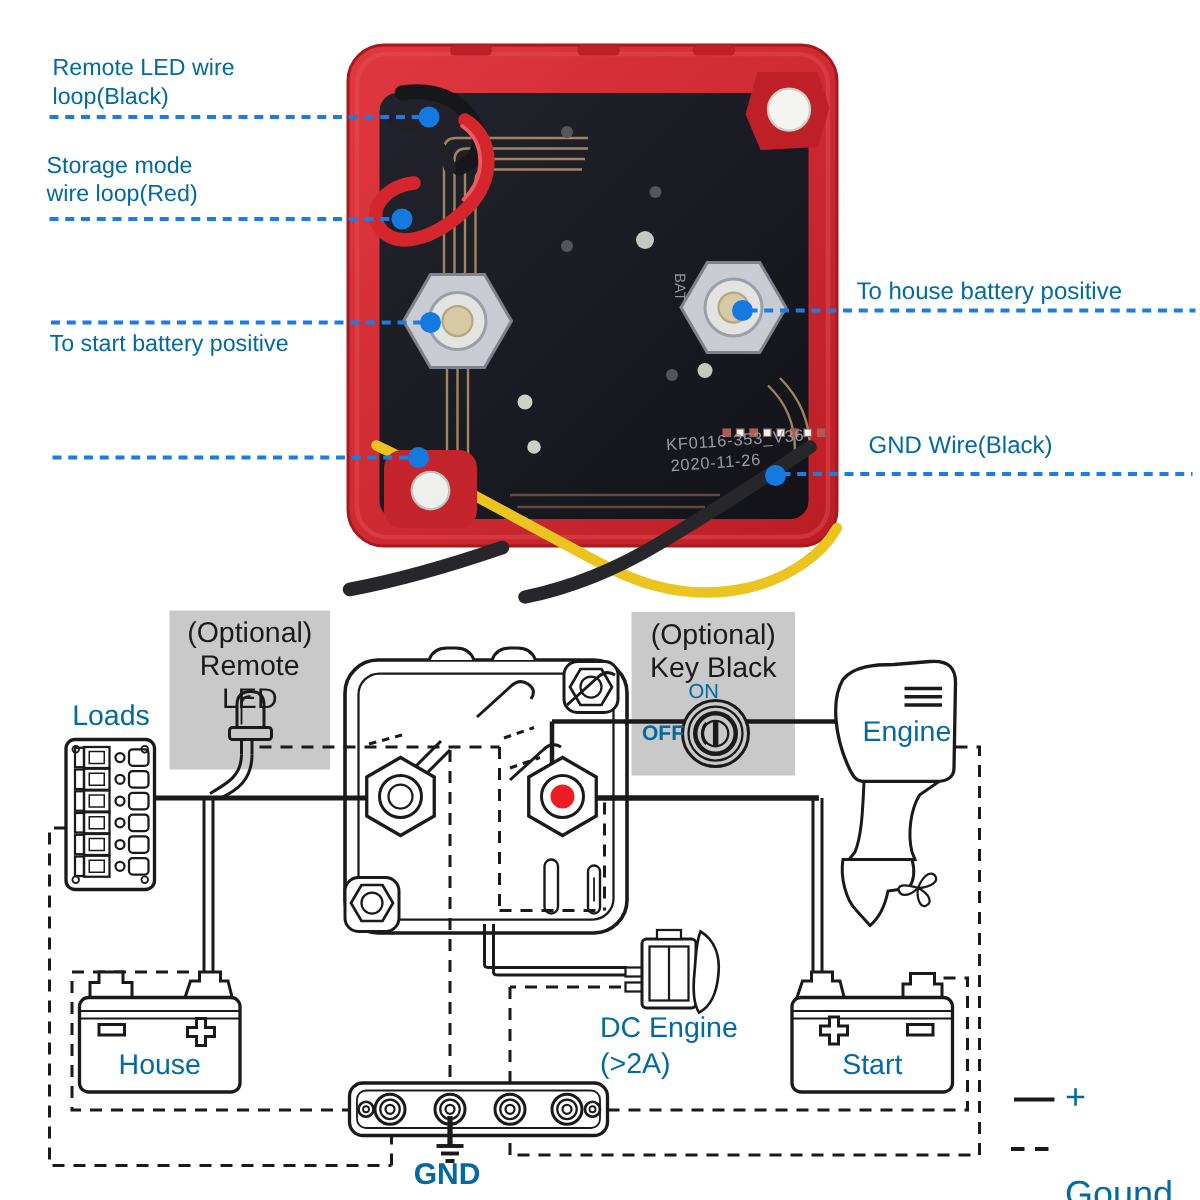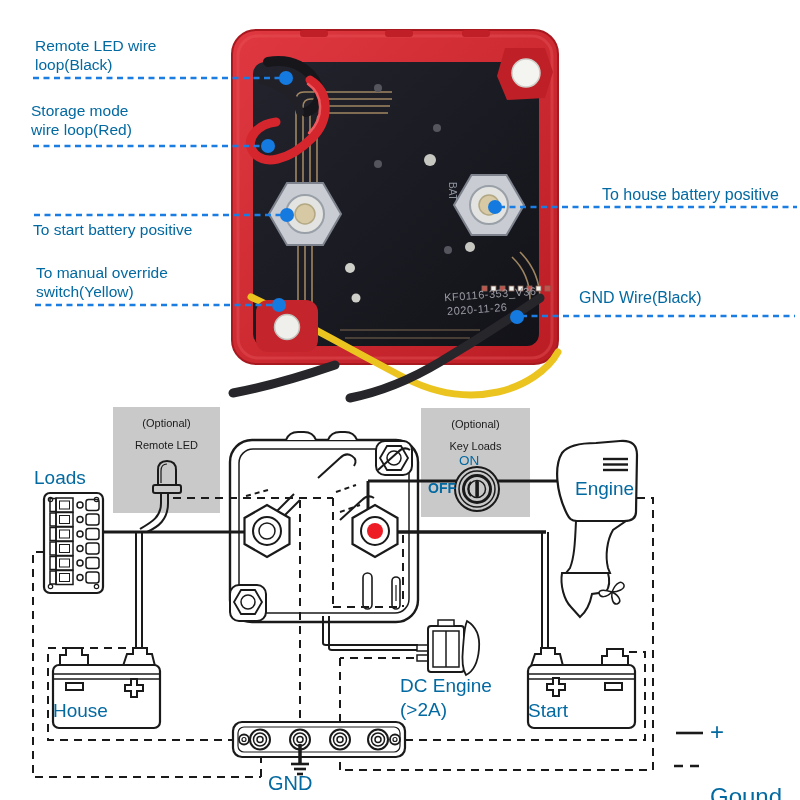--- a/index.html
+++ b/index.html
@@ -1,43 +1,43 @@
 <!DOCTYPE html>
 <html><head>
 <meta charset="utf-8">
 <style>
   html,body{margin:0;padding:0;background:#fff;}
   #stage{position:relative;width:800px;height:800px;background:#fff;overflow:hidden;
          font-family:"Liberation Sans",sans-serif;color:#141414;}
   .graybox{position:absolute;background:#c9c9c9;}
-  .boxlabel{position:relative;z-index:2;text-align:center;font-size:11px;line-height:22px;
+  .boxlabel{position:relative;z-index:2;text-align:center;font-size:19px;line-height:22px;
             padding-top:5px;color:#1a1a1a;}
   #art{position:absolute;left:0;top:0;z-index:1;pointer-events:none;}
   .lbl{position:absolute;z-index:2;white-space:nowrap;color:#0369a1;}
   .callout{font-size:15.5px;line-height:19px;}
   .dlabel{font-size:19px;}
-  .center{}
+  .center{text-align:center;}
   .pcbtxt{font-size:11px;color:#9a9aa4;letter-spacing:.5px;transform:rotate(-4deg);}
   .battxt{font-size:10px;color:#8d939e;transform:rotate(90deg);transform-origin:left top;}
 </style>
 </head>
 <body>
 
 <div id="stage">
 
   <div class="graybox" style="left:113px;top:407px;width:107px;height:106px;">
     <div class="boxlabel">
       <div>(Optional)</div>
       <div>Remote LED</div>
     </div>
   </div>
   <div class="graybox" style="left:421px;top:408px;width:109px;height:109px;">
     <div class="boxlabel">
       <div>(Optional)</div>
-      <div>Key Loads</div>
+      <div>Key Black</div>
     </div>
   </div>
 
   <svg id="art" width="800" height="800" viewBox="0 0 800 800">
     <defs>
       <linearGradient id="redg" x1="0" y1="0" x2="1" y2="1">
         <stop offset="0" stop-color="#e03840"></stop>
           <stop offset="1" stop-color="#bb1d25"></stop>
       </linearGradient>
       <linearGradient id="cavg" x1="0" y1="0" x2="1" y2="1">
@@ -358,37 +358,33 @@
 
   <div class="lbl callout" style="left:35px;top:36px;">
     <div>Remote LED wire</div>
     <div>loop(Black)</div>
   </div>
   <div class="lbl callout" style="left:31px;top:101px;">
     <div>Storage mode</div>
     <div>wire loop(Red)</div>
   </div>
   <div class="lbl callout" style="left:33px;top:190px;margin-top:30px;">To start battery positive</div>
-  <div class="lbl callout" style="left:36px;top:263px;">
-    <div>To manual override</div>
-    <div>switch(Yellow)</div>
-  </div>
-  <div class="lbl callout" style="left:571px;top:185px;font-size:16px;margin-left:31px;">To house battery positive</div>
+  <div class="lbl callout" style="left:571px;top:185px;font-size:16px;">To house battery positive</div>
   <div class="lbl callout" style="left:579px;top:288px;font-size:16px;">GND Wire(Black)</div>
 
   <div class="lbl pcbtxt" style="left:444px;top:288px;">KF0116-353_V36</div>
   <div class="lbl pcbtxt" style="left:447px;top:303px;">2020-11-26</div>
   <div class="lbl battxt" style="left:458px;top:182px;">BAT</div>
 
   <div class="lbl dlabel center" style="left:34px;top:467px;width:80px;">Loads</div>
   <div class="lbl" style="left:459px;top:453px;font-size:13.5px;z-index:2;">ON</div>
   <div class="lbl" style="left:428px;top:480px;font-size:14px;z-index:2;font-weight:bold;">OFF</div>
   <div class="lbl dlabel" style="left:575px;top:478px;">Engine</div>
   <div class="lbl dlabel center" style="left:53px;top:700px;width:107px;">House</div>
   <div class="lbl dlabel center" style="left:528px;top:700px;width:107px;">Start</div>
   <div class="lbl dlabel" style="left:400px;top:674px;line-height:24px;">
     <div>DC Engine</div>
     <div>(&gt;2A)</div>
   </div>
-  <div class="lbl center" style="left:268px;top:772px;width:60px;font-size:20px;">GND</div>
+  <div class="lbl center" style="left:268px;top:772px;width:60px;font-size:20px;font-weight:bold;">GND</div>
   <div class="lbl" style="left:710px;top:718px;font-size:24px;">+</div>
   <div class="lbl" style="left:710px;top:751px;font-size:24px;margin-top:32px;">Gound</div>
 </div>
 
 </body></html>

